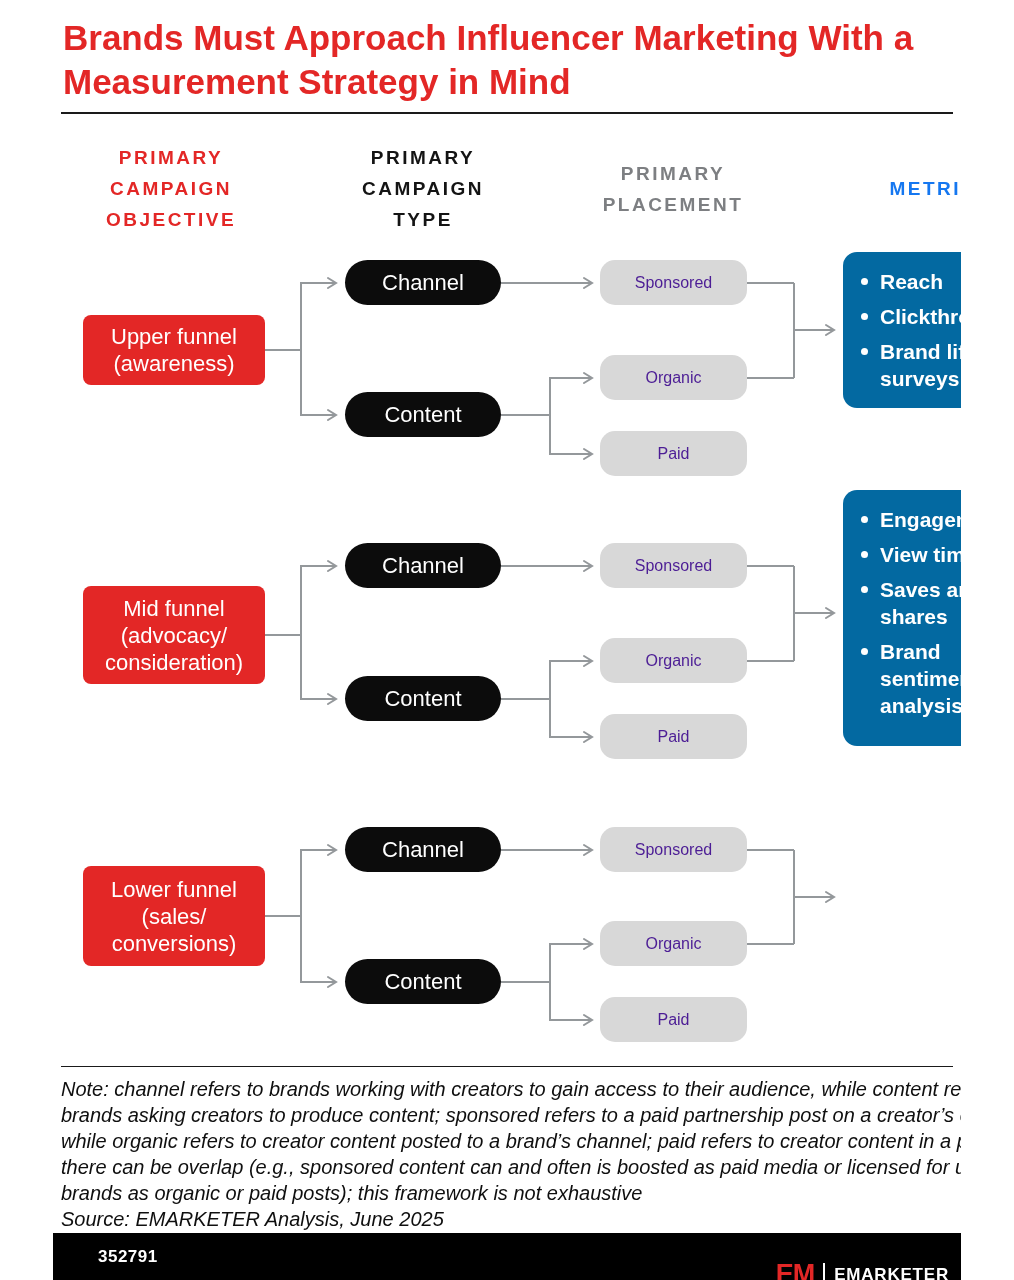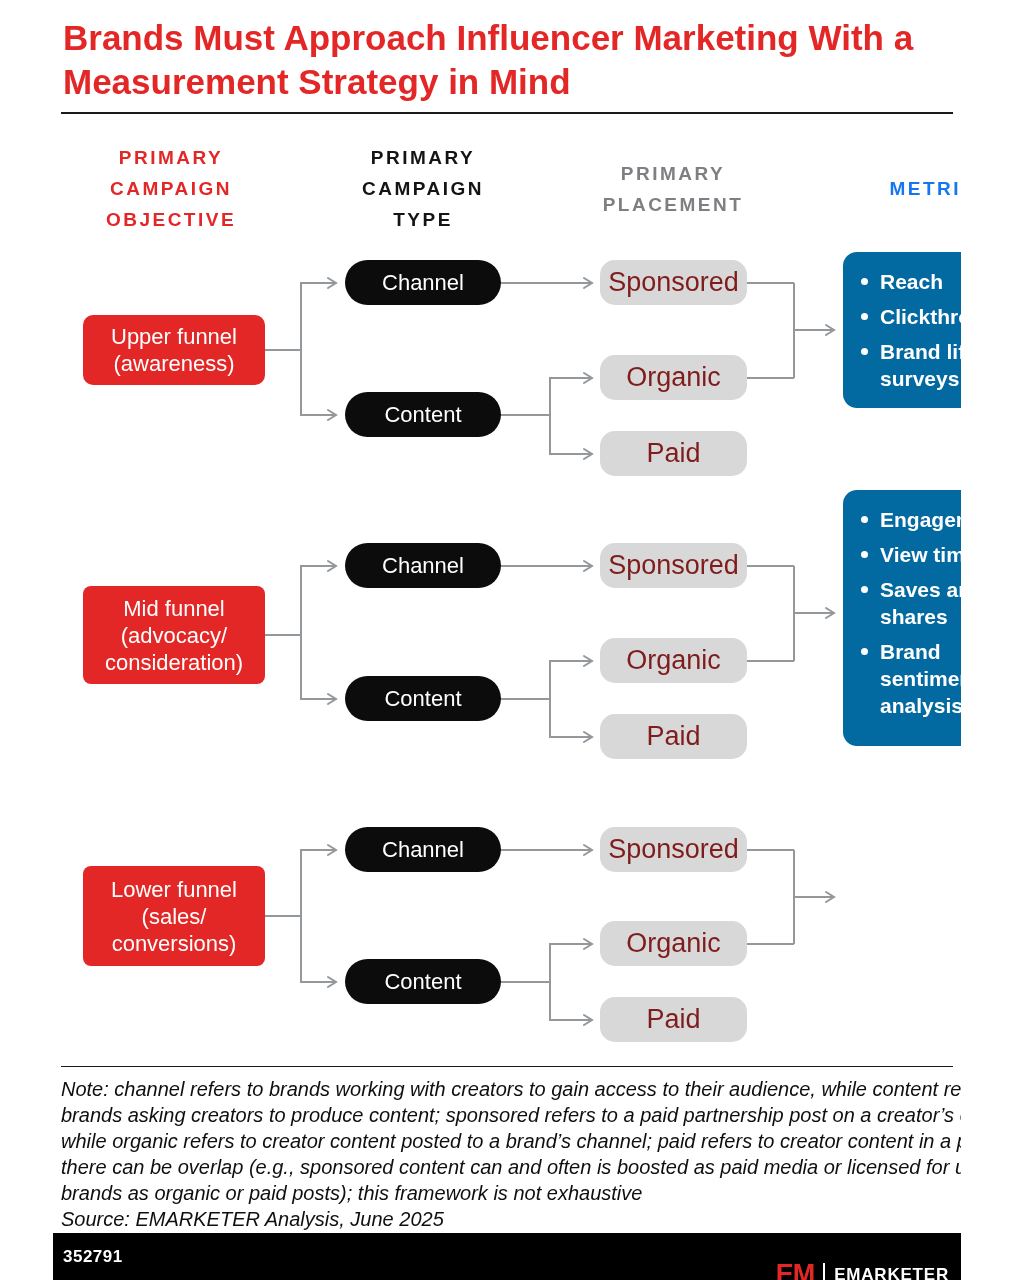--- a/index.html
+++ b/index.html
@@ -29,22 +29,22 @@
     display:flex; align-items:center; justify-content:center; text-align:center;
     font-size:22px; line-height:27px;
   }
   .type-pill {
     position:absolute; left:292px; width:156px; height:45px;
     background:#0c0c0c; color:#ffffff; border-radius:23px;
     display:flex; align-items:center; justify-content:center; font-size:22px;
   }
   .placement-pill {
     position:absolute; left:547px; width:147px; height:45px;
-    background:#d8d8d8; color:#7f1d1d; border-radius:15px;
-    display:flex; align-items:center; justify-content:center; font-size:27px;
+    background:#d8d8d8; color:#4c1d95; border-radius:15px;
+    display:flex; align-items:center; justify-content:center; font-size:16px;
   }
   .metrics-box {
     position:absolute; left:790px; width:196px;
     background:#0369a1; color:#fff; border-radius:14px;
     padding:16px 18px 12px 16px;
   }
   .metrics-list { list-style:none; }
   .metrics-list li { display:flex; margin-bottom:8px; font-size:21px; font-weight:bold; line-height:27px; }
   .dot { flex:0 0 7px; width:7px; height:7px; border-radius:50%; background:#fff; margin:10px 12px 0 2px; }
 
@@ -55,21 +55,21 @@
   .note {
     position:absolute; left:8px; top:1076px; width:1000px;
     font-size:20px; font-style:italic; line-height:26px; color:#0f0f0f;
   }
   .source { position:absolute; left:8px; top:1206px; font-size:20px; font-style:italic; line-height:26px; color:#0f0f0f; }
 
   .footer {
     position:absolute; left:0; right:0; bottom:0; height:47px; background:#000; color:#fff;
     display:flex; align-items:center; justify-content:space-between; padding:0 12px 0 10px;
   }
-  .chart-id { font-size:17px; font-weight:bold; letter-spacing:0.5px; }
+  .chart-id { font-size:17px; font-weight:bold; letter-spacing:0.5px;margin-left:35px; }
   .logo { display:flex; align-items:center;margin-top:36px; }
   .logo-mark { color:#e32726; font-weight:bold; font-size:27px; letter-spacing:-1px; line-height:1; }
   .logo-divider { width:2px; height:24px; background:#fff; margin:0 9px; }
   .brand { font-size:17px; font-weight:bold; letter-spacing:0.8px; }
 </style>
 </head>
 <body>
 
 <div class="page">
 
@@ -112,21 +112,21 @@
     <path d="M248,916 V982 H283" marker-end="url(#arrow)"></path>
     <path d="M448,850 H539" marker-end="url(#arrow)"></path>
     <path d="M448,982 H497 V944 H539" marker-end="url(#arrow)"></path>
     <path d="M497,982 V1020 H539" marker-end="url(#arrow)"></path>
     <path d="M694,850 H741"></path>
     <path d="M694,944 H741"></path>
     <path d="M741,850 V944"></path>
     <path d="M741,897 H781" marker-end="url(#arrow)"></path>
   </svg>
 
-  <div class="objective" style="top:315px; height:70px;border-radius:10px;">Upper funnel (awareness)</div>
+  <div class="objective" style="top:315px; height:70px;">Upper funnel (awareness)</div>
   <div class="type-pill" style="top:260px;">Channel</div>
   <div class="type-pill" style="top:392px;">Content</div>
   <div class="placement-pill" style="top:260px;">Sponsored</div>
   <div class="placement-pill" style="top:355px;">Organic</div>
   <div class="placement-pill" style="top:431px;">Paid</div>
   <div class="metrics-box" style="top:252px; height:156px;">
     <ul class="metrics-list">
       <li>
           <span class="dot"></span>
           <span>Reach</span>

